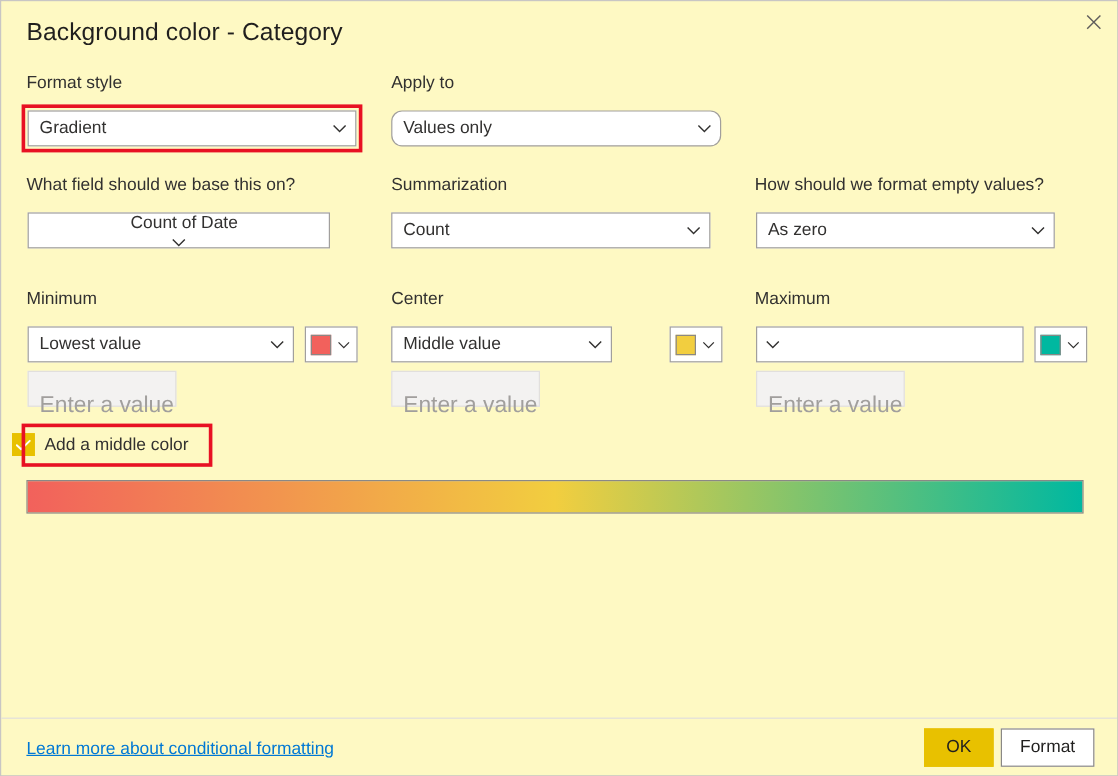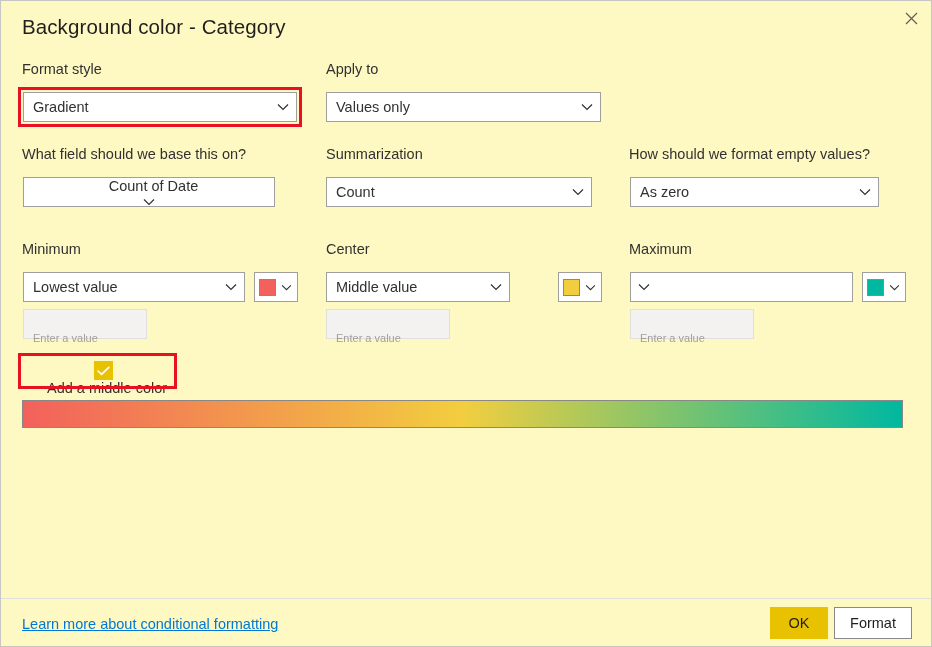--- a/index.html
+++ b/index.html
@@ -88,21 +88,21 @@
     width: 124px;
     height: 30px;
     background: #f3f2f1;
     border: 1px solid #e1dfdd;
     display: flex;
     align-items: center;
     cursor: default;
   }
   .valbox span {
     padding-left: 9px;
-    font-size: 11px;
+    font-size: 19px;
     color: #a19f9d;
     white-space: nowrap;
     margin-top: 28px;
   }
 
   
   .colorpick {
     position: absolute;
     box-sizing: border-box;
     width: 44px;
@@ -123,26 +123,25 @@
   .colorpick .chev {
     width: 21px;
     display: flex;
     align-items: center;
     justify-content: center;
   }
 
   
   .checkrow {
     position: absolute;
-    left: 38px;
+    left: 9px;
     top: 360px;
     display: flex;
     align-items: center;
     cursor: pointer;
-    flex-direction: column;
   }
   .checkbox {
     width: 19px;
     height: 19px;
     box-sizing: border-box;
     background: #e8c100;
     border: 1px solid #e8c100;
     display: flex;
     align-items: center;
     justify-content: center;
@@ -240,21 +239,21 @@
     <span class="combo-text">Gradient</span>
     <span class="chev">
       <svg width="12" height="8" viewBox="0 0 12 8">
           <path d="M1 1.5 L6 6.5 L11 1.5" stroke="#323130" stroke-width="1.2" fill="none"></path>
         </svg>
     </span>
   </div>
   <div class="hl" style="left: 17px; top: 86px; width: 284px; height: 40px; border-color: rgb(232, 17, 35);"></div>
 
   <div class="field-label" style="left:325px; top:60px;">Apply to</div>
-  <div class="combo" style="left:325px; top:91px; width:275px;">
+  <div class="combo" style="left:325px; top:91px; width:275px;border-radius:9px;">
     <span class="combo-text">Values only</span>
     <span class="chev">
       <svg width="12" height="8" viewBox="0 0 12 8">
           <path d="M1 1.5 L6 6.5 L11 1.5" stroke="#323130" stroke-width="1.2" fill="none"></path>
         </svg>
     </span>
   </div>
 
   <div class="field-label" style="left:21px; top:145px;">What field should we base this on?</div>
   <div class="combo" style="left:22px; top:176px; width:252px;flex-direction:column;">

